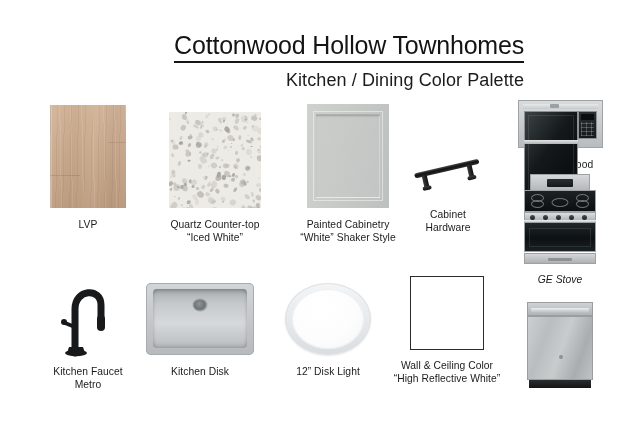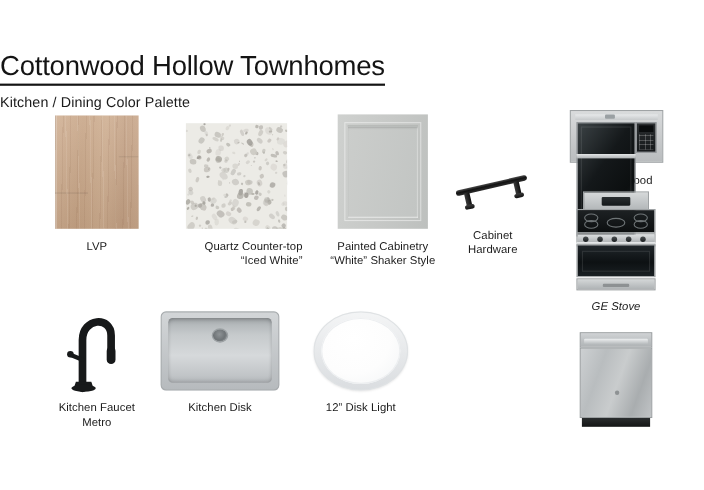--- a/index.html
+++ b/index.html
@@ -7,28 +7,28 @@
     width:640px;height:445px;
     background:#ffffff;
     font-family:"Liberation Sans", sans-serif;
     color:#1b1b1b;
     overflow:hidden;
     position:relative;
   }
   .sheet{position:relative;width:640px;height:445px;}
 
   
-  .header{position:absolute;left:0;top:45px;width:524px;text-align:left;}
+  .header{position:absolute;left:0;top:30px;width:524px;text-align:right;}
   .title{
     font-size:25px;font-weight:400;letter-spacing:-0.2px;
     color:#141414;display:inline-block;
     border-bottom:2px solid #141414;padding-bottom:1px;line-height:30px;
   }
   .subtitle{
-    margin-top:7px;font-size:13px;font-weight:400;color:#1b1b1b;letter-spacing:0.1px;
+    margin-top:7px;font-size:18px;font-weight:400;color:#1b1b1b;letter-spacing:0.1px;
   }
 
   
   .item{position:absolute;text-align:center;}
   .caption{
     font-size:10.3px;line-height:13.4px;color:#1b1b1b;letter-spacing:0.05px;
     white-space:nowrap;
   }
   .caption .l2{display:block;}
   .swatchwrap{display:flex;align-items:flex-end;justify-content:center;}
@@ -207,21 +207,21 @@
     <div class="swatchwrap" style="height:104px;">
       <div class="lvp">
           <div class="grain"></div>
         </div>
     </div>
     <div class="caption" style="margin-top:10px;">
       <span>LVP</span>
     </div>
   </div>
 
-  <div class="item" style="left:155px;top:108px;width:120px;text-align:right;">
+  <div class="item" style="left:155px;top:108px;width:120px;">
     <div class="swatchwrap" style="height:100px;">
       <div class="quartz">
           <div class="chips" id="quartz-chips">
             <span style="left:56.0px;top:51.0px;width:4.0px;height:5.2px;background:#b5b2ac;opacity:0.58;transform:rotate(117deg)"></span>
             <span style="left:58.2px;top:18.5px;width:2.5px;height:2.0px;background:#a9a69f;opacity:0.61;transform:rotate(26deg)"></span>
             <span style="left:46.6px;top:61.2px;width:6.0px;height:3.7px;background:#9e9b95;opacity:0.85;transform:rotate(97deg)"></span>
             <span style="left:31.7px;top:9.1px;width:2.7px;height:2.3px;background:#c2bfb9;opacity:0.71;transform:rotate(107deg)"></span>
             <span style="left:51.5px;top:85.3px;width:4.4px;height:4.6px;background:#cbc8c2;opacity:0.47;transform:rotate(113deg)"></span>
             <span style="left:31.4px;top:12.1px;width:4.1px;height:3.3px;background:#b5b2ac;opacity:0.42;transform:rotate(22deg)"></span>
             <span style="left:91.9px;top:50.6px;width:4.1px;height:5.6px;background:#a9a69f;opacity:0.68;transform:rotate(14deg)"></span>
@@ -543,14 +543,23 @@
       <div class="disk">
         <div class="ring"></div>
           <div class="lens"></div>
       </div>
     </div>
     <div class="caption" style="margin-top:10px;">
       <span>12” Disk Light</span>
     </div>
   </div>
 
+  <div class="item" style="left:384px;top:272px;width:126px;">
+    <div class="swatchwrap" style="height:78px;">
+      <div class="wall"></div>
+    </div>
+    <div class="caption" style="margin-top:9px;">
+      <span>Wall &amp; Ceiling Color</span>
+      <span class="l2">“High Reflective White”</span>
+    </div>
+  </div>
 
 </div>
 
 </body></html>

